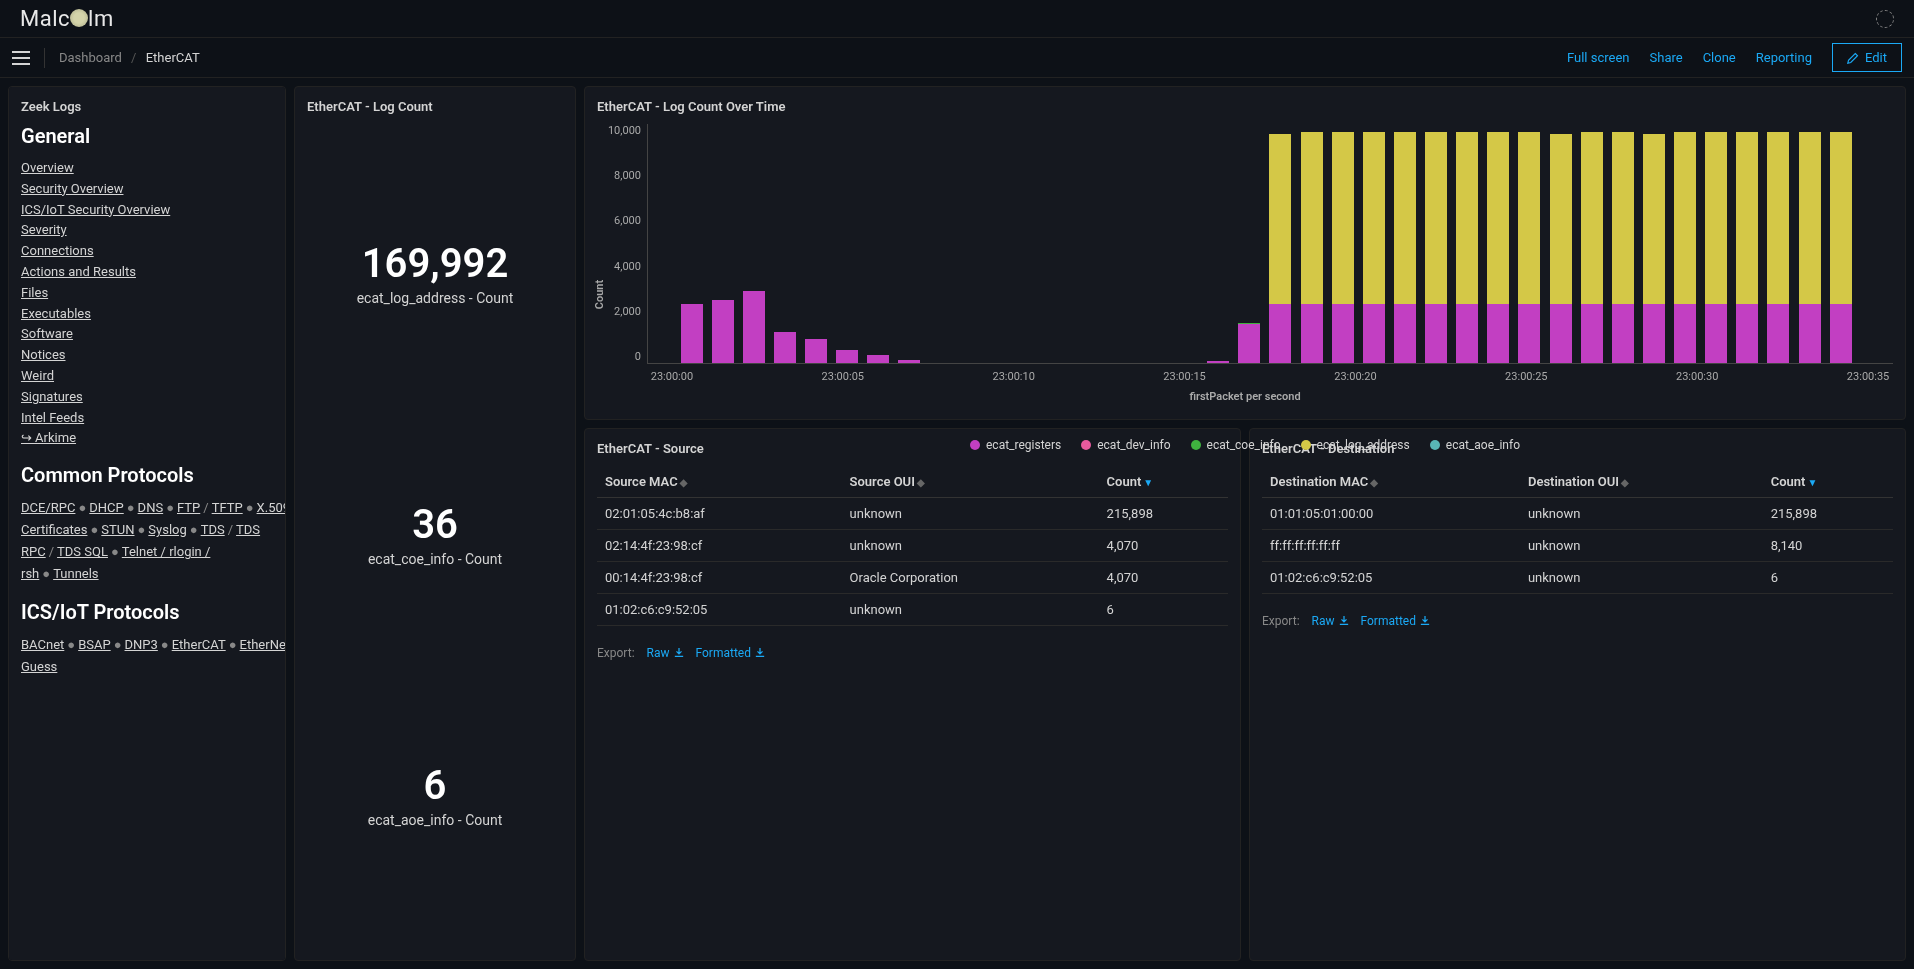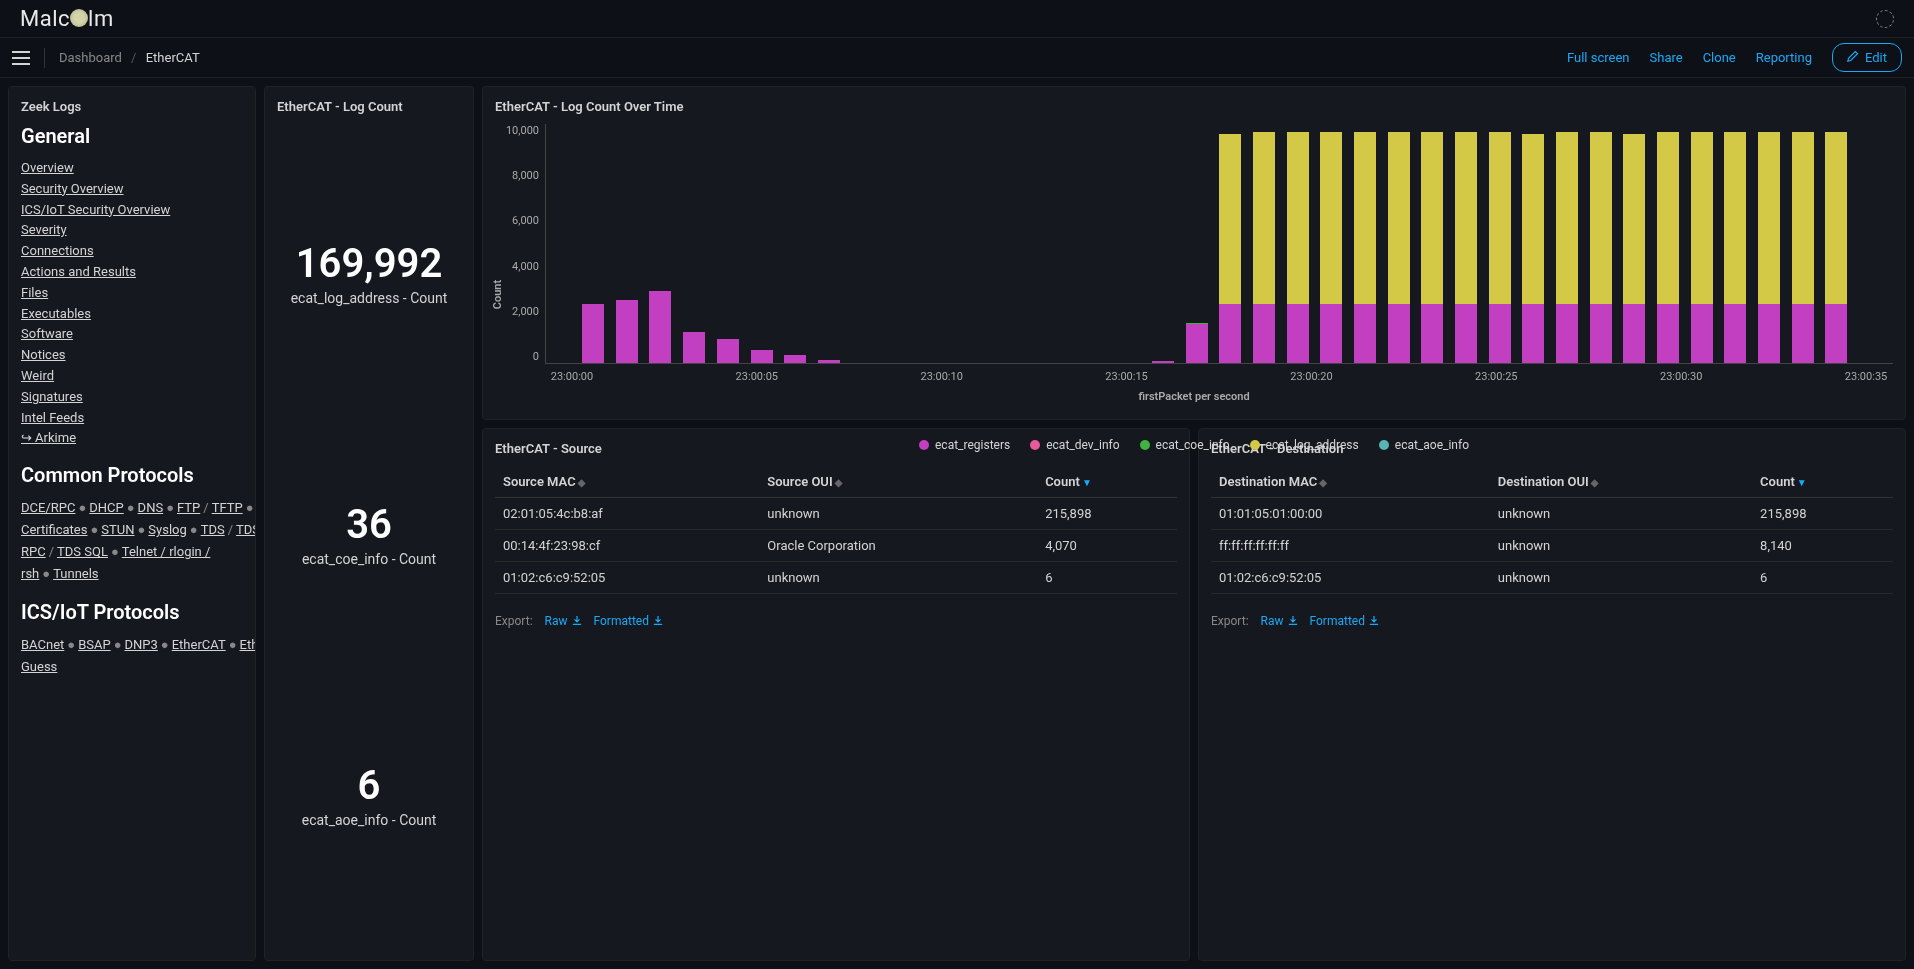--- a/index.html
+++ b/index.html
@@ -9,33 +9,33 @@
 .logo .globe { display: inline-block; width: 18px; height: 18px; background: radial-gradient(circle, #d4d4aa 40%, #aaaa88 100%); border-radius: 50%; vertical-align: middle; position: relative; top: -2px; }
 .help-icon { width: 18px; height: 18px; border: 1.5px dashed #888; border-radius: 50%; }
 .nav-bar { height: 40px; display: flex; align-items: center; padding: 0 12px; border-bottom: 1px solid #222; justify-content: space-between; }
 .nav-left { display: flex; align-items: center; gap: 14px; }
 .hamburger { width: 18px; height: 14px; display: flex; flex-direction: column; justify-content: space-between; cursor: pointer; }
 .hamburger span { height: 2px; background: #d4d4d4; }
 .breadcrumb { color: #888; }
 .breadcrumb .active { color: #d4d4d4; }
 .nav-right { display: flex; align-items: center; gap: 20px; }
 .nav-link { color: #1ba9f5; cursor: pointer; }
-.edit-btn { border: 1px solid #1ba9f5; padding: 6px 14px; border-radius: 12px; color: #1ba9f5; display: flex; gap: 6px; cursor: pointer; }
+.edit-btn { border: 1px solid #1ba9f5; padding: 6px 14px; border-radius: 0; color: #1ba9f5; display: flex; align-items: center; gap: 6px; cursor: pointer; }
 .pencil { width: 12px; height: 12px; }
 .dash-grid { padding: 8px; display: flex; gap: 8px; height: calc(100% - 78px); }
 .panel { background: #15181f; border: 1px solid #222; border-radius: 4px; padding: 12px; }
 .panel-title { font-size: 13px; color: #d4d4d4; font-weight: 600; margin-bottom: 10px; }
-.sidebar-panel { width: 248px; flex-shrink: 0; overflow-y: auto; }
+.sidebar-panel { width: 278px; flex-shrink: 0; overflow-y: auto; }
 .sidebar-panel h2 { font-size: 20px; color: #fff; font-weight: 600; margin: 14px 0 10px; }
 .sidebar-panel h2:first-of-type { margin-top: 6px; }
 .link-list { line-height: 1.6; }
 .link-list a, .proto-list a { color: #d4d4d4; text-decoration: underline; cursor: pointer; }
 .proto-list { line-height: 1.7; }
 .sep { color: #888; margin: 0 3px; }
-.count-panel { width: 210px; flex-shrink: 0; display: flex; flex-direction: column; }
+.count-panel { width: 282px; flex-shrink: 0; display: flex; flex-direction: column; }
 .count-panel .metrics { flex: 1; display: flex; flex-direction: column; justify-content: space-around; padding: 20px 0; }
 .metric { text-align: center; }
 .metric-value { font-size: 40px; font-weight: 600; color: #fff; line-height: 1; }
 .metric-label { font-size: 14px; color: #d4d4d4; margin-top: 6px; }
 .right-col { flex: 1; display: flex; flex-direction: column; gap: 8px; }
 .chart-panel { height: 334px; position: relative; }
 .chart-area { display: flex; height: 240px; }
 .y-axis { width: 50px; display: flex; flex-direction: column; justify-content: space-between; align-items: flex-end; padding-right: 6px; font-size: 11px; color: #aaa; padding-bottom: 1px; position: relative; }
 .y-label { position: absolute; left: -12px; top: 50%; transform: rotate(-90deg); transform-origin: center; font-size: 11px; color: #aaa; font-weight: 600; }
 .plot { flex: 1; border-left: 1px solid #444; border-bottom: 1px solid #444; position: relative; display: flex; align-items: flex-end; }
@@ -299,20 +299,25 @@
             <th><span>Count</span><span class="sort">▼</span></th>
           </tr>
             </thead>
           <tbody id="src-body">
               <tr>
                 <td>02:01:05:4c:b8:af</td>
                 <td>unknown</td>
                 <td>215,898</td>
               </tr>
               <tr>
+                <td>02:14:4f:23:98:cf</td>
+                <td>unknown</td>
+                <td>4,070</td>
+              </tr>
+              <tr>
                 <td>00:14:4f:23:98:cf</td>
                 <td>Oracle Corporation</td>
                 <td>4,070</td>
               </tr>
               <tr>
                 <td>01:02:c6:c9:52:05</td>
                 <td>unknown</td>
                 <td>6</td>
               </tr>
             </tbody>

